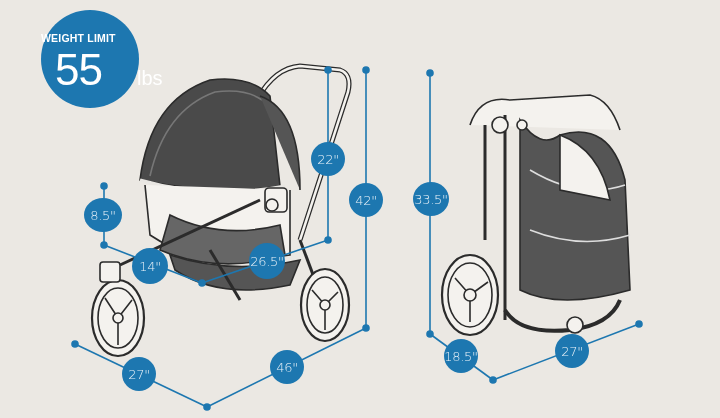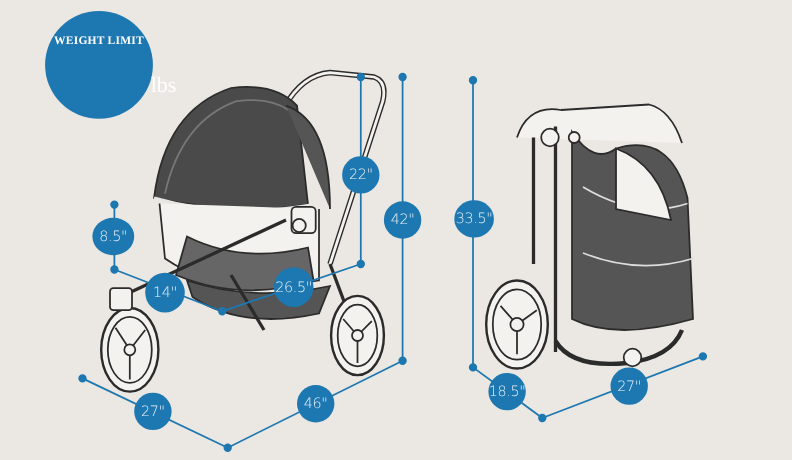--- a/index.html
+++ b/index.html
@@ -6,21 +6,21 @@
   body {
     width: 720px; height: 418px; overflow: hidden;
     background: #ebe8e3;
     font-family: "Liberation Sans", sans-serif;
     position: relative;
   }
   .stage { position: absolute; left: 0; top: 0; width: 720px; height: 418px; }
   svg.art { position: absolute; left: 0; top: 0; }
   .badge {
     position: absolute; left: 41px; top: 10px; width: 98px; height: 98px;
-    border-radius: 50%; background: #1d77b0; color: #fff; text-align: center; font-family: Liberation Serif, serif;
+    border-radius: 50%; background: #1d77b0; color: #fff; 
   }
   .badge .lbl { position: absolute; top: 22px; left: 0; width: 100%; font-size: 10.5px; font-weight: bold; letter-spacing: 0.2px; }
   .badge .num { position: absolute; top: 38px; left: 14px; font-size: 44px; line-height: 44px; letter-spacing: -1px; }
   .badge .unit { position: absolute; top: 58px; left: 70px; font-size: 20px; line-height: 20px; margin-left: 26px; }
   .dim {
     position: absolute; border-radius: 50%; background: #1d77b0; color: #e8f1f8;
     font-size: 13px; display: flex; align-items: center; justify-content: center;
     font-family: "DejaVu Sans", sans-serif; font-weight: 300; letter-spacing: -0.3px;
   }
 </style>
@@ -114,20 +114,21 @@
 
       <line x1="430" y1="334" x2="493" y2="380"></line>
       <line x1="493" y1="380" x2="639" y2="324"></line>
       <circle cx="493" cy="380" r="3"></circle>
         <circle cx="639" cy="324" r="3"></circle>
     </g>
   </svg>
 
   <div class="badge">
     <div class="lbl">WEIGHT LIMIT</div>
+    <div class="num">55</div>
     <div class="unit">lbs</div>
   </div>
 
   <div class="dim" style="left:84px;top:198px;width:38px;height:34px;">8.5"</div>
   <div class="dim" style="left:132px;top:248px;width:36px;height:36px;">14"</div>
   <div class="dim" style="left:249px;top:243px;width:36px;height:36px;">26.5"</div>
   <div class="dim" style="left:311px;top:142px;width:34px;height:34px;">22"</div>
   <div class="dim" style="left:349px;top:183px;width:34px;height:34px;">42"</div>
   <div class="dim" style="left:122px;top:357px;width:34px;height:34px;">27"</div>
   <div class="dim" style="left:270px;top:350px;width:34px;height:34px;">46"</div>

